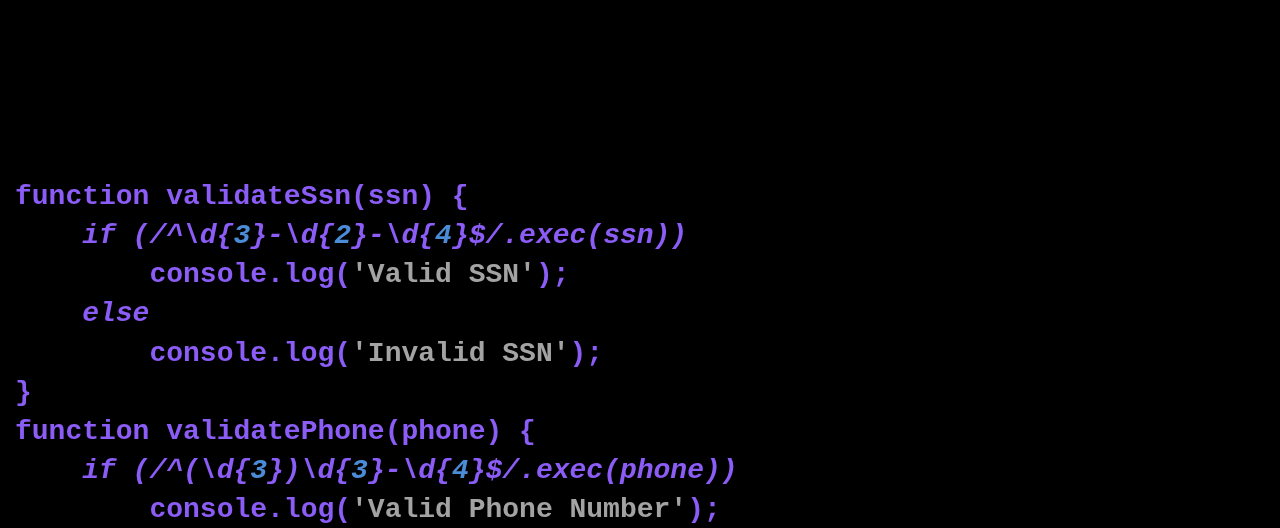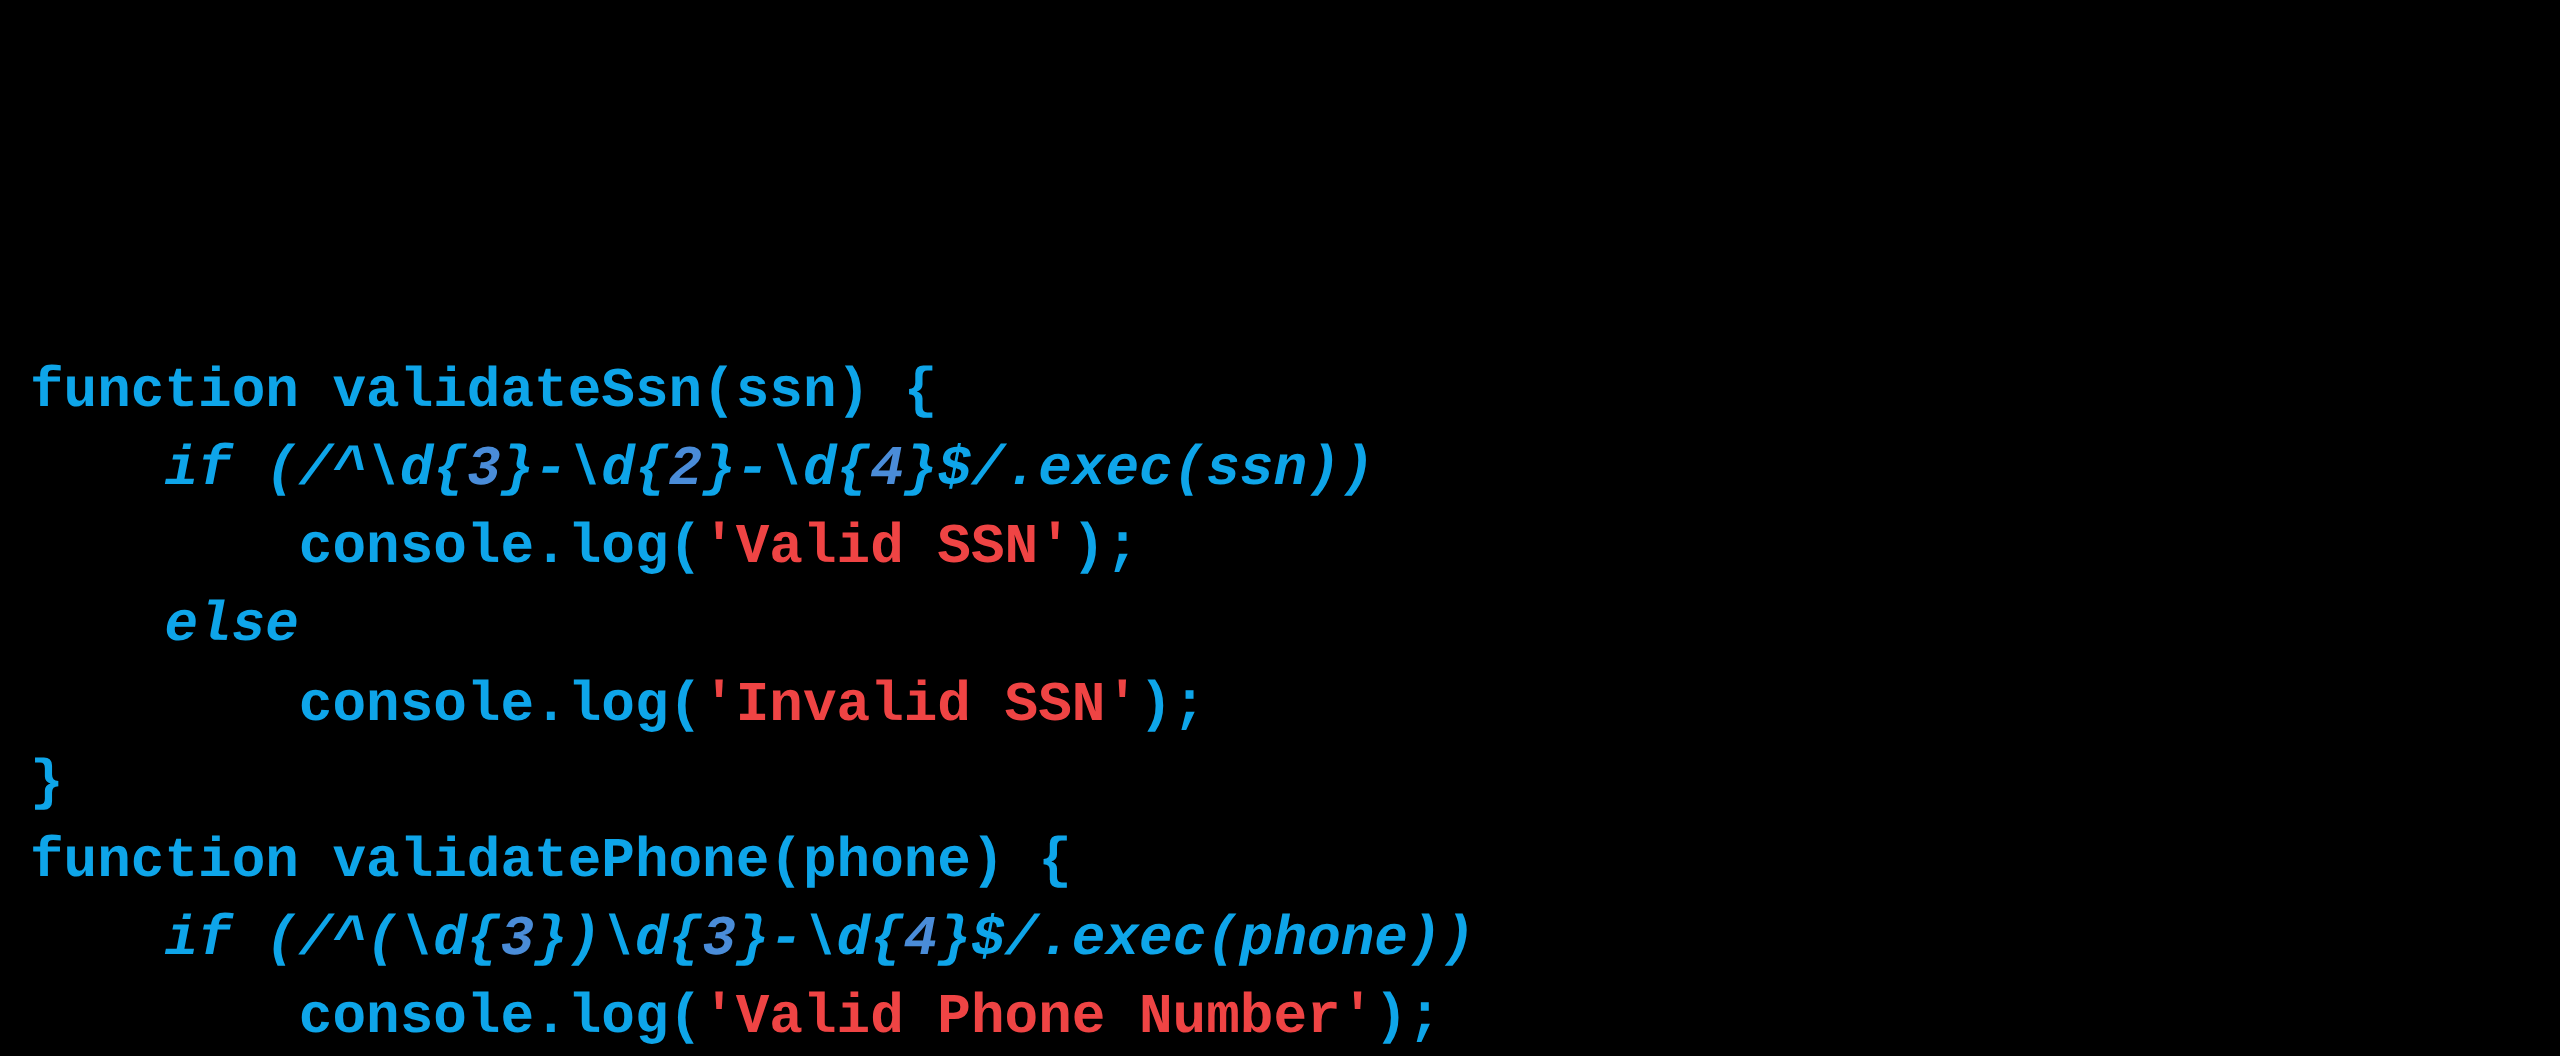--- a/index.html
+++ b/index.html
@@ -16,23 +16,23 @@
       padding: 20px 15px;
       white-space: pre;
       line-height: 1.4;
       width: 1280px;
       height: 528px;
       overflow: hidden;
     }
     .code-line {
       display: block;
     }
-    .w { color: #0ea5e9; }
+    .w { color: #8b5cf6; }
     .num { color: #4a8cd8; }
-    .str { color: #ef4444; }
+    .str { color: #a3a3a3; }
     .indent1 { padding-left: 4ch; font-style: italic; }
     .indent2 { padding-left: 8ch; }
   </style>
 </head>
 <body>
 
 
 
 <div><span class="code-line"><span class="w">function validateSsn(ssn) {</span></span><span class="code-line indent1"><span class="w">if (/^\d{</span><span class="num">3</span><span class="w">}-\d{</span><span class="num">2</span><span class="w">}-\d{</span><span class="num">4</span><span class="w">}$/.exec(ssn))</span></span><span class="code-line indent2"><span class="w">console.log(</span><span class="str">'Valid SSN'</span><span class="w">);</span></span><span class="code-line indent1"><span class="w">else</span></span><span class="code-line indent2"><span class="w">console.log(</span><span class="str">'Invalid SSN'</span><span class="w">);</span></span><span class="code-line"><span class="w">}</span></span><span class="code-line"><span class="w">function validatePhone(phone) {</span></span><span class="code-line indent1"><span class="w">if (/^(\d{</span><span class="num">3</span><span class="w">})\d{</span><span class="num">3</span><span class="w">}-\d{</span><span class="num">4</span><span class="w">}$/.exec(phone))</span></span><span class="code-line indent2"><span class="w">console.log(</span><span class="str">'Valid Phone Number'</span><span class="w">);</span></span></div>
 

